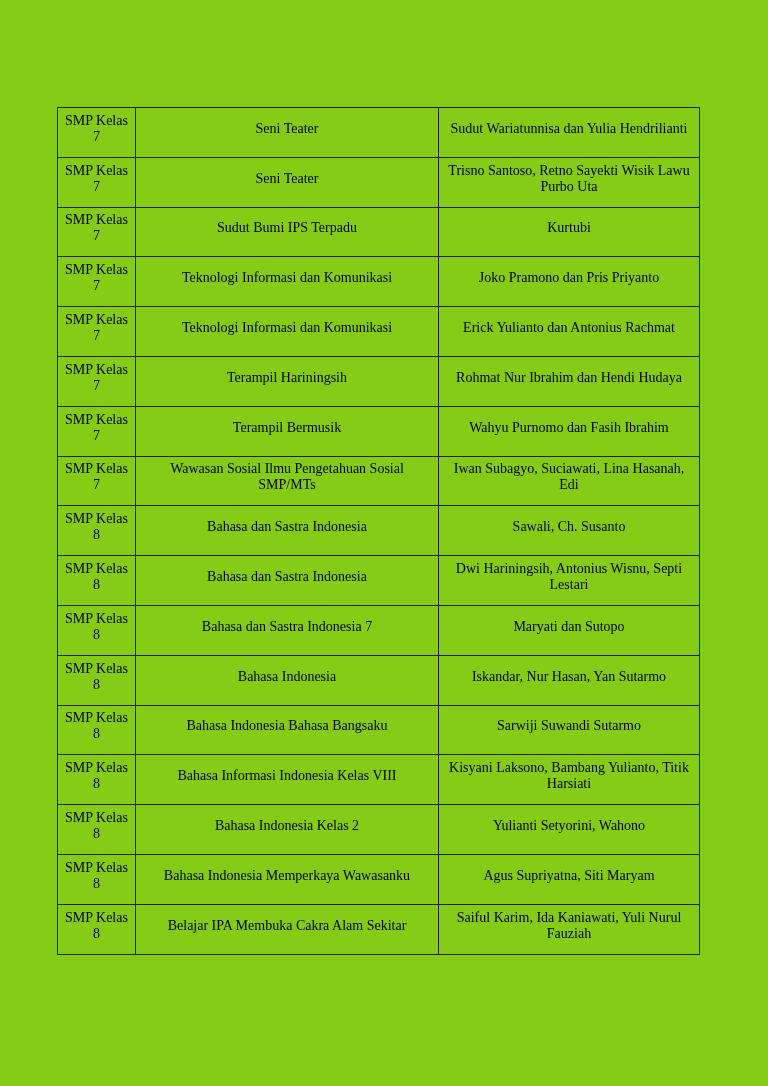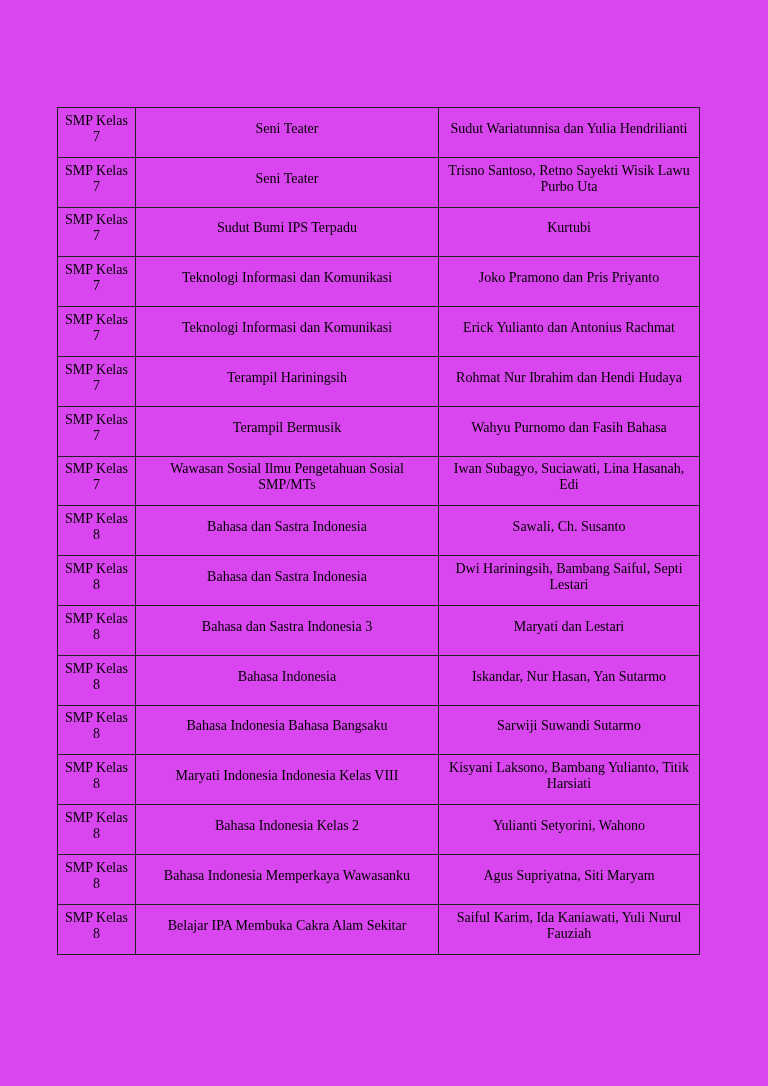--- a/index.html
+++ b/index.html
@@ -4,21 +4,21 @@
 <style>
   html, body {
     margin: 0;
     padding: 0;
     background: #ffffff;
   }
   .page {
     position: relative;
     width: 768px;
     height: 1086px;
-    background: #d946ef;
+    background: #84cc16;
     overflow: hidden;
     font-family: "Liberation Serif", "DejaVu Serif", serif;
     color: #000000;
   }
   table.books {
     position: absolute;
     left: 57px;
     top: 107px;
     width: 642px;
     border-collapse: collapse;
@@ -82,62 +82,62 @@
 
   <tr>
     <td>SMP Kelas 7</td>
     <td>Terampil Hariningsih</td>
     <td>Rohmat Nur Ibrahim dan Hendi Hudaya</td>
   </tr>
 
   <tr>
     <td>SMP Kelas 7</td>
     <td>Terampil Bermusik</td>
-    <td>Wahyu Purnomo dan Fasih Bahasa</td>
+    <td>Wahyu Purnomo dan Fasih Ibrahim</td>
   </tr>
 
   <tr>
     <td>SMP Kelas 7</td>
     <td>Wawasan Sosial Ilmu Pengetahuan Sosial SMP/MTs</td>
     <td>Iwan Subagyo, Suciawati, Lina Hasanah, Edi</td>
   </tr>
 
   <tr>
     <td>SMP Kelas 8</td>
     <td>Bahasa dan Sastra Indonesia</td>
     <td>Sawali, Ch. Susanto</td>
   </tr>
 
   <tr>
     <td>SMP Kelas 8</td>
     <td>Bahasa dan Sastra Indonesia</td>
-    <td>Dwi Hariningsih, Bambang Saiful, Septi Lestari</td>
+    <td>Dwi Hariningsih, Antonius Wisnu, Septi Lestari</td>
   </tr>
 
   <tr>
     <td>SMP Kelas 8</td>
-    <td>Bahasa dan Sastra Indonesia 3</td>
-    <td>Maryati dan Lestari</td>
+    <td>Bahasa dan Sastra Indonesia 7</td>
+    <td>Maryati dan Sutopo</td>
   </tr>
 
   <tr>
     <td>SMP Kelas 8</td>
     <td>Bahasa Indonesia</td>
     <td>Iskandar, Nur Hasan, Yan Sutarmo</td>
   </tr>
 
   <tr>
     <td>SMP Kelas 8</td>
     <td>Bahasa Indonesia Bahasa Bangsaku</td>
     <td>Sarwiji Suwandi Sutarmo</td>
   </tr>
 
   <tr>
     <td>SMP Kelas 8</td>
-    <td>Maryati Indonesia Indonesia Kelas VIII</td>
+    <td>Bahasa Informasi Indonesia Kelas VIII</td>
     <td>Kisyani Laksono, Bambang Yulianto, Titik Harsiati</td>
   </tr>
 
   <tr>
     <td>SMP Kelas 8</td>
     <td>Bahasa Indonesia Kelas 2</td>
     <td>Yulianti Setyorini, Wahono</td>
   </tr>
 
   <tr>

